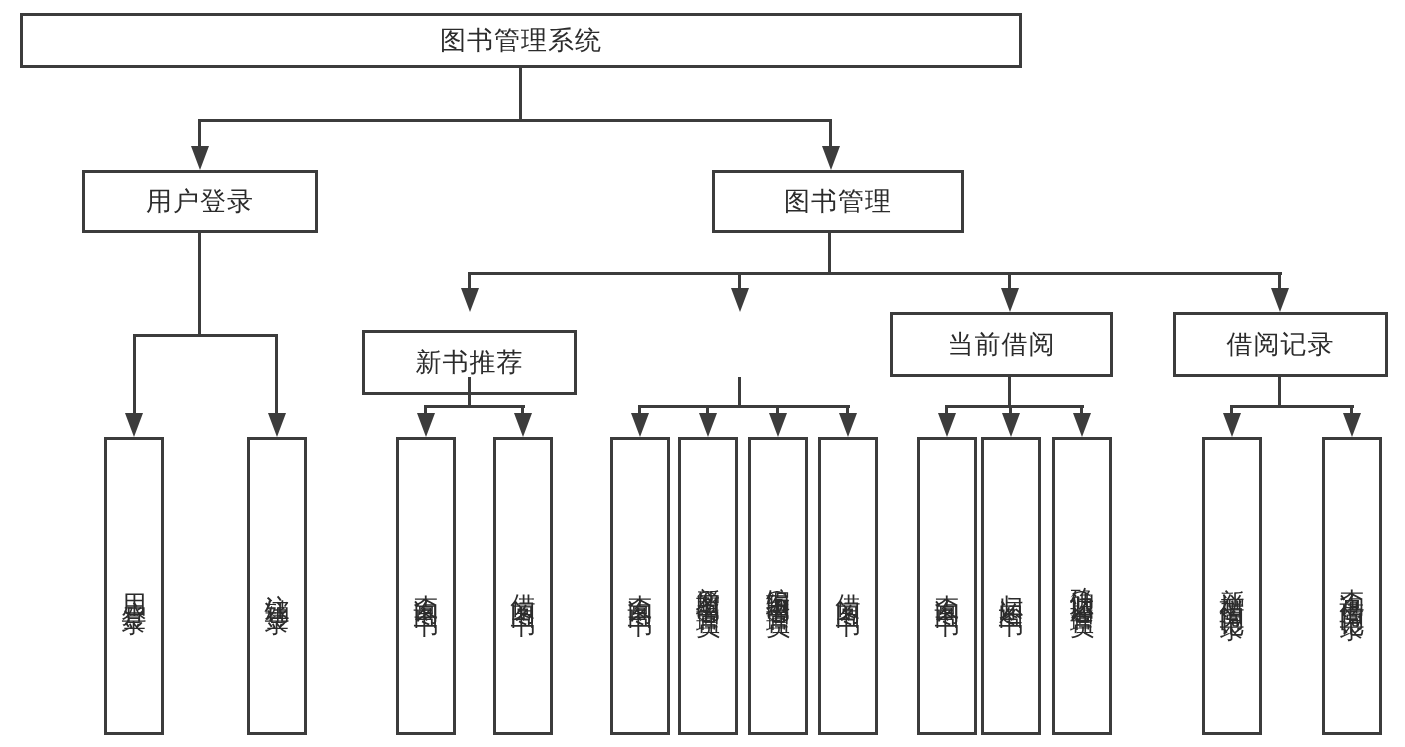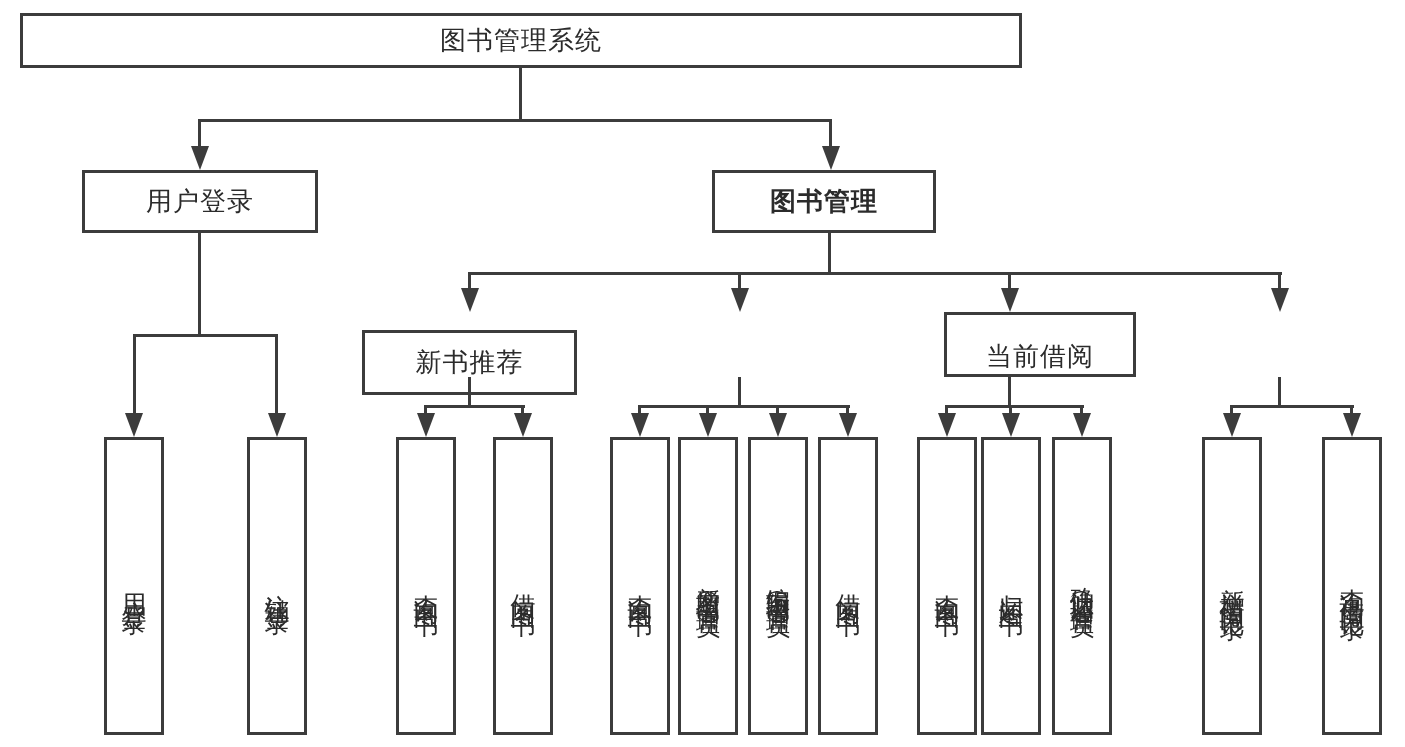--- a/index.html
+++ b/index.html
@@ -62,21 +62,21 @@
   <div class="line" style="left:519px; top:68px; width:3px; height:53px;"></div>
   <div class="line" style="left:198px; top:119px; width:634px; height:3px;"></div>
   <div class="line" style="left:198px; top:119px; width:3px; height:32px;"></div>
   <div class="line" style="left:829px; top:119px; width:3px; height:32px;"></div>
   <div class="arrow" style="left:191px; top:146px;"></div>
   <div class="arrow" style="left:822px; top:146px;"></div>
 
   <div class="box h-box" style="left:82px; top:170px; width:236px; height:63px;">
     <span class="lbl">用户登录</span>
   </div>
-  <div class="box h-box" style="left:712px; top:170px; width:224px; height:63px;font-weight:bold;">
+  <div class="box h-box" style="left:712px; top:170px; width:252px; height:63px;">
     <span class="lbl">图书管理</span>
   </div>
 
   <div class="line" style="left:198px; top:233px; width:3px; height:102px;"></div>
   <div class="line" style="left:133px; top:334px; width:145px; height:3px;"></div>
   <div class="line" style="left:133px; top:334px; width:3px; height:84px;"></div>
   <div class="line" style="left:275px; top:334px; width:3px; height:84px;"></div>
   <div class="arrow" style="left:125px; top:413px;"></div>
   <div class="arrow" style="left:268px; top:413px;"></div>
 
@@ -87,22 +87,25 @@
   <div class="line" style="left:1008px; top:272px; width:3px; height:20px;"></div>
   <div class="line" style="left:1278px; top:272px; width:3px; height:20px;"></div>
   <div class="arrow" style="left:461px; top:288px;"></div>
   <div class="arrow" style="left:731px; top:288px;"></div>
   <div class="arrow" style="left:1001px; top:288px;"></div>
   <div class="arrow" style="left:1271px; top:288px;"></div>
 
   <div class="box h-box" style="left:362px; top:330px; width:215px; height:65px;">
     <span class="lbl">新书推荐</span>
   </div>
-  <div class="box h-box" style="left:944px; top:312px; width:192px; height:65px;align-items:flex-end;">
+  <div class="box h-box" style="left:890px; top:312px; width:223px; height:65px;">
     <span class="lbl">当前借阅</span>
+  </div>
+  <div class="box h-box" style="left:1173px; top:312px; width:215px; height:65px;">
+    <span class="lbl">借阅记录</span>
   </div>
 
   <div class="line" style="left:468px; top:377px; width:3px; height:30px;"></div>
   <div class="line" style="left:424px; top:405px; width:101px; height:3px;"></div>
   <div class="line" style="left:424px; top:405px; width:3px; height:12px;"></div>
   <div class="line" style="left:521px; top:405px; width:3px; height:12px;"></div>
   <div class="arrow" style="left:417px; top:413px;"></div>
   <div class="arrow" style="left:514px; top:413px;"></div>
 
   <div class="line" style="left:738px; top:377px; width:3px; height:30px;"></div>

